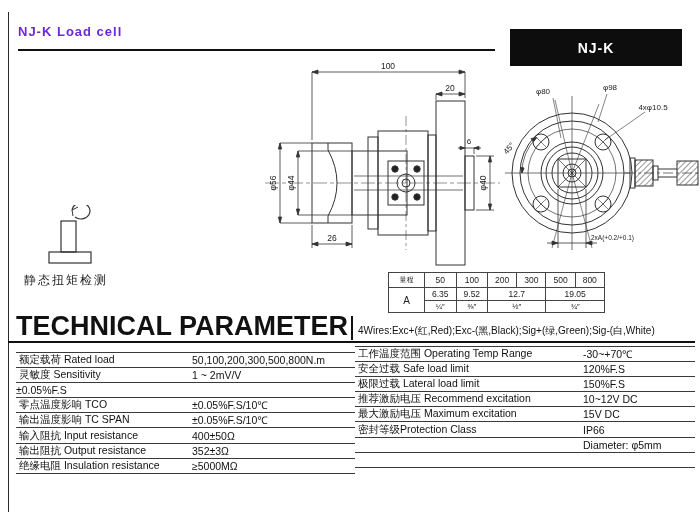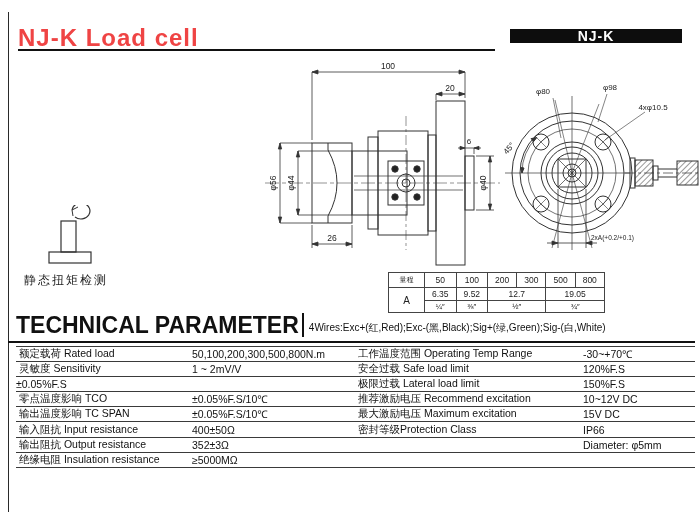--- a/index.html
+++ b/index.html
@@ -2,50 +2,50 @@
 <html><head>
 <meta charset="utf-8">
 <style>
   * { margin:0; padding:0; box-sizing:border-box; }
   html,body { background:#fff; }
   body { font-family:"Liberation Sans", sans-serif; color:#1a1a1a; }
   .page { position:relative; width:700px; height:522px; background:#fff; overflow:hidden; }
 
   .left-rule { position:absolute; left:8px; top:12px; width:1px; height:500px; background:#2a2a2a; }
 
-  .title { position:absolute; left:18px; top:24px; font-size:24px; font-weight:bold; letter-spacing:1px; color:#ef4444; }
+  .title { position:absolute; left:18px; top:24px; font-size:13px; font-weight:bold; letter-spacing:1px; color:#6d28d9; }
   .title-rule { position:absolute; left:18px; top:49px; width:477px; height:2px; background:#111; }
-  .badge { position:absolute; left:510px; top:29px; width:172px; height:14px; background:#0d0d0d; color:#fff;
+  .badge { position:absolute; left:510px; top:29px; width:172px; height:37px; background:#0d0d0d; color:#fff;
            font-size:14px; font-weight:bold; letter-spacing:1px; display:flex; align-items:center; justify-content:center; }
 
   svg text { font-family:"Liberation Sans", sans-serif; fill:#222; }
   .drawing-svg { position:absolute; }
   #side-view { left:250px; top:58px; }
   #front-view { left:495px; top:80px; }
   #torque-view { left:28px; top:205px; }
   .torque-caption { position:absolute; left:24px; top:272px; font-size:12px; letter-spacing:2px; color:#222; }
 
   .size-table { position:absolute; left:388px; top:272px; border-collapse:collapse; font-size:8.5px; color:#222; }
   .size-table td { border:1px solid #444; text-align:center; vertical-align:middle; padding:0 7px; }
   .size-table .hdr td { height:15px; }
   .size-table .c0 { width:36px; font-size:7px; }
   .size-table .cv { width:22px; }
   .size-table .mm td { height:13px; }
   .size-table .inch td { height:12px; font-size:7.5px; }
   .size-table .rowlab { font-size:10px; }
 
   .tech-heading { position:absolute; left:16px; top:313px; display:flex; align-items:flex-end; }
-  .tech-heading h1 { font-size:23px; font-weight:bold; letter-spacing:0px; color:#111; line-height:1; }
+  .tech-heading h1 { font-size:27px; font-weight:bold; letter-spacing:0px; color:#111; line-height:1; }
   .vbar { width:2px; height:24px; background:#111; margin:0 5px 0 3px; }
   .wires { font-size:10px; color:#111; padding-bottom:2px; white-space:nowrap; }
   .heading-rule { position:absolute; left:8px; top:341px; width:687px; height:2px; background:#111; }
 
   .ptable { position:absolute; left:16px; top:346px; width:679px; display:flex; font-size:10.5px; color:#111; }
   .pcol { border-top:1px solid #3a3a3a; }
-  .pcol-left { width:339px; }
+  .pcol-left { width:339px;margin-top:6px; }
   .pcol-right { width:340px; }
   .prow { height:15.1px; display:flex; align-items:center; border-bottom:1px solid #3a3a3a; }
   .prow .lbl { padding-left:3px; white-space:nowrap; overflow:hidden; }
   .pcol-left .lbl { width:176px; }
   .pcol-right .lbl { width:228px; }
   .prow .val { flex:1; white-space:nowrap; overflow:hidden; }
 </style>
 </head>
 <body>
 

